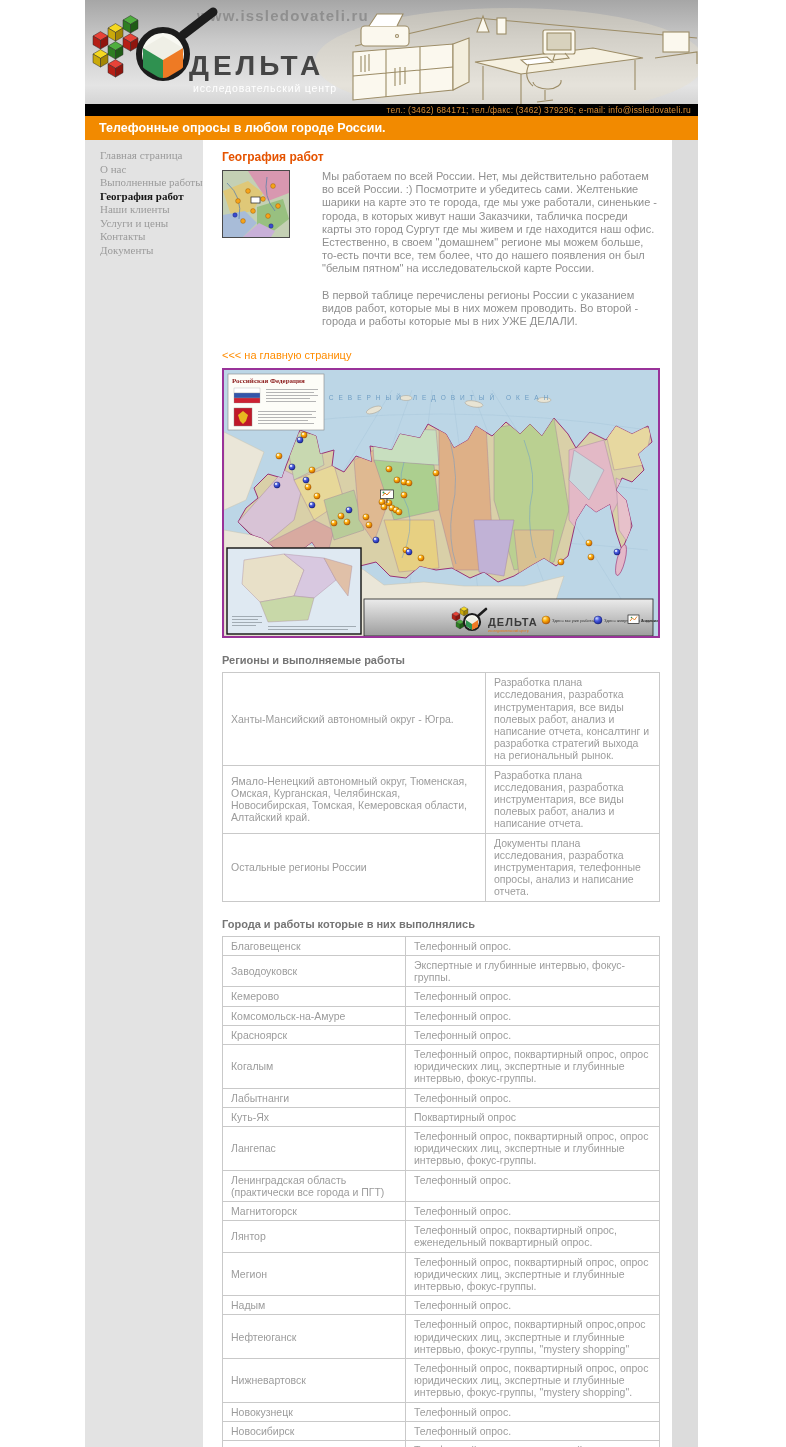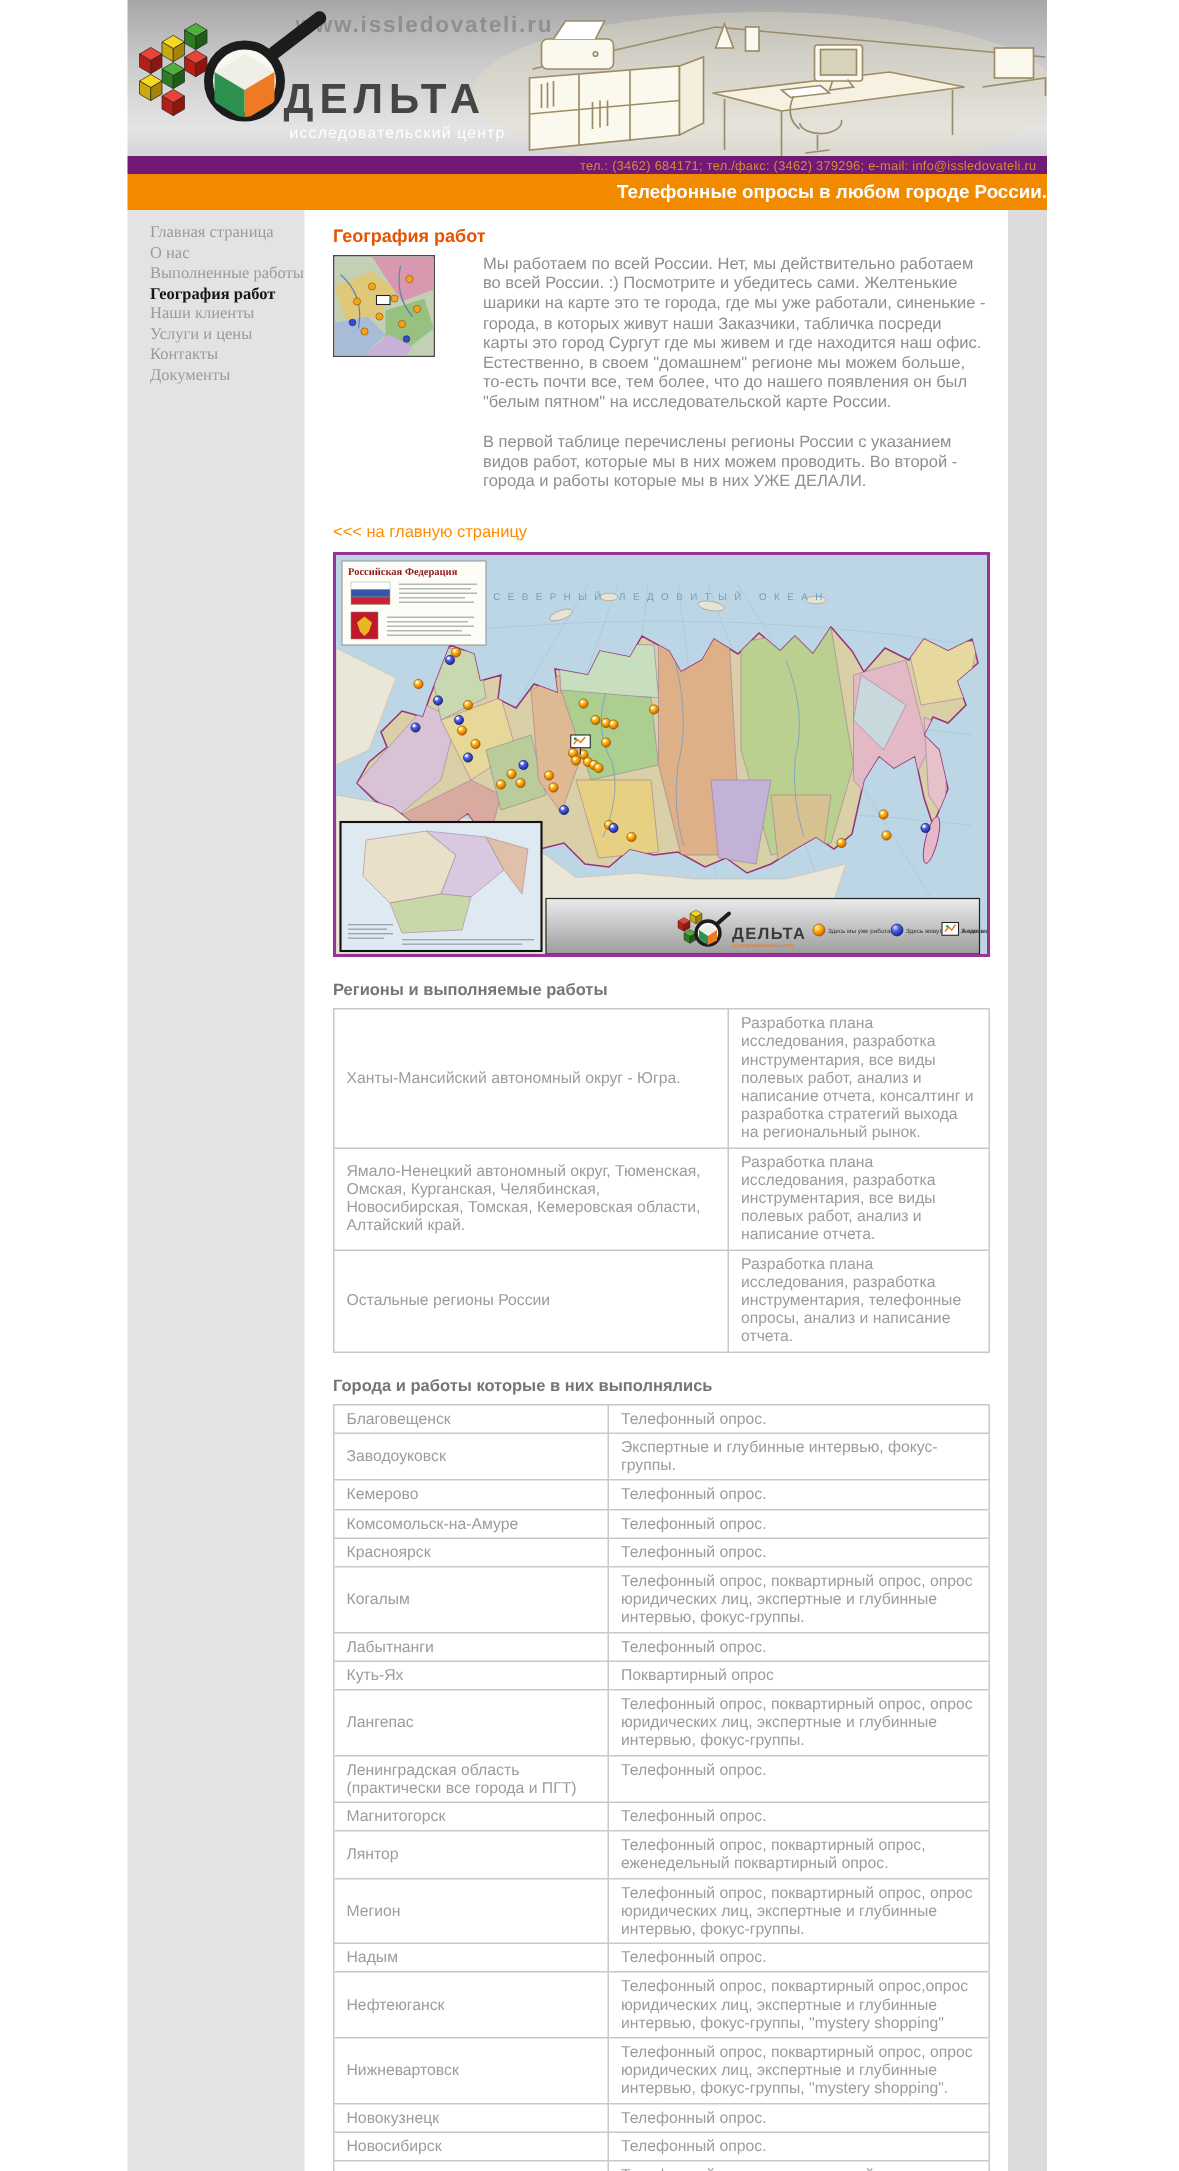--- a/index.html
+++ b/index.html
@@ -1,22 +1,22 @@
 <!DOCTYPE html>
 <html lang="ru"><head>
 <meta charset="utf-8">
 <style>
   html,body{margin:0;padding:0;background:#ffffff;}
   body{width:786px;font-family:"Liberation Sans",sans-serif;padding-bottom:15px;}
   .container{margin-left:85px;width:613px;}
   
   .site-header{height:104px;background:linear-gradient(180deg,#a6a6a6 0%,#c9c9c9 38%,#e4e4e4 82%,#d4d4d4 100%);overflow:hidden;}
   .site-header svg{display:block;}
-  .contact-strip{height:12px;background:#701a75;color:#d78c35;font-size:8.5px;line-height:12px;text-align:right;padding-right:7px;box-sizing:border-box;letter-spacing:.2px;}
-  .banner{height:24px;background:#f28a00;color:#ffffff;font-weight:bold;font-size:12.5px;line-height:24px;padding-left:14px;box-sizing:border-box;text-align:right;}
+  .contact-strip{height:12px;background:#000000;color:#d78c35;font-size:8.5px;line-height:12px;text-align:right;padding-right:7px;box-sizing:border-box;letter-spacing:.2px;}
+  .banner{height:24px;background:#f28a00;color:#ffffff;font-weight:bold;font-size:12.5px;line-height:24px;padding-left:14px;box-sizing:border-box;}
   
   .body-row{display:flex;min-height:1264px;background:#ffffff;}
   .sidebar{width:118px;background:#e3e3e3;padding:9px 0 0 15px;box-sizing:border-box;flex:none;}
   .sidebar .item{font-size:11px;line-height:13.5px;color:#9b9b9b;cursor:pointer;white-space:nowrap;font-family:Liberation Serif, serif;}
   .sidebar .item.active{color:#151515;font-weight:bold;}
   .content{width:469px;padding:0 12px 0 19px;box-sizing:border-box;flex:none;}
   .right-strip{width:26px;background:#dcdcdc;flex:none;}
   
   .page-title{font-size:12px;font-weight:bold;color:#e55300;margin:10px 0 6px;}
   .intro{display:flex;gap:32px;}
@@ -492,21 +492,21 @@
             <tr>
               <td class="c0">Ханты-Мансийский автономный округ - Югра.</td>
               <td class="c1">Разработка плана исследования, разработка инструментария, все виды полевых работ, анализ и написание отчета, консалтинг и разработка стратегий выхода на региональный рынок.</td>
             </tr>
             <tr>
               <td class="c0">Ямало-Ненецкий автономный округ, Тюменская, Омская, Курганская, Челябинская, Новосибирская, Томская, Кемеровская области, Алтайский край.</td>
               <td class="c1">Разработка плана исследования, разработка инструментария, все виды полевых работ, анализ и написание отчета.</td>
             </tr>
             <tr>
               <td class="c0">Остальные регионы России</td>
-              <td class="c1">Разработка плана исследования, разработка инструментария, телефонные опросы, анализ и написание отчета.</td>
+              <td class="c1">Документы плана исследования, разработка инструментария, телефонные опросы, анализ и написание отчета.</td>
             </tr>
           </tbody>
         </table>
 
       <h2 class="section-title">Города и работы которые в них выполнялись</h2>
       <table id="cities-table">
           <tbody id="cities-tbody">
             <tr>
               <td class="c0">Благовещенск</td>
               <td class="c1">Телефонный опрос.</td>

